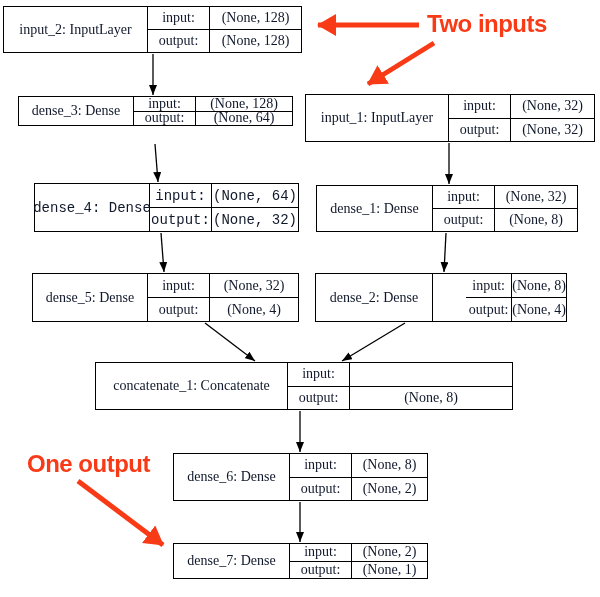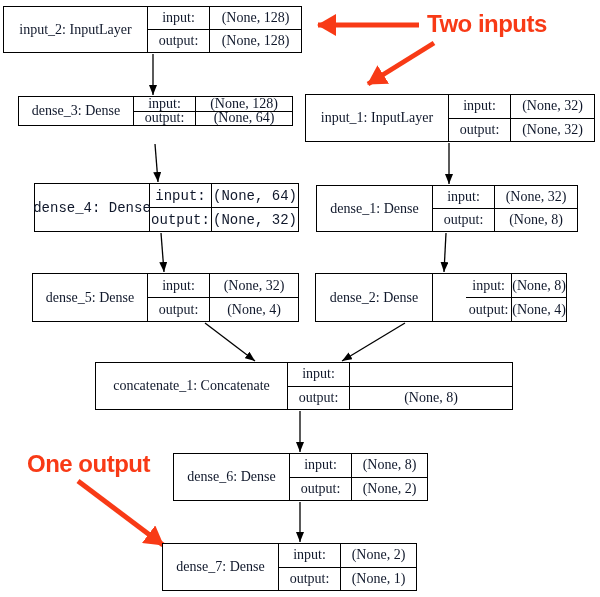--- a/index.html
+++ b/index.html
@@ -45,21 +45,21 @@
   
   .n0 { left: 3px;   top: 6px;   width: 299px; height: 47px; }  .n0 .name { width: 144px; }
   .n1 { left: 18px;  top: 96px;  width: 275px; height: 30px; }  .n1 .name { width: 115px; }
   .n2 { left: 305px; top: 94px;  width: 290px; height: 48px; }  .n2 .name { width: 143px; }
   .n3 { left: 34px;  top: 183px; width: 265px; height: 49px; font-family: Liberation Mono, monospace; }  .n3 .name { width: 115px; }
   .n4 { left: 316px; top: 185px; width: 262px; height: 47px; }  .n4 .name { width: 116px; }
   .n5 { left: 32px;  top: 273px; width: 267px; height: 49px; }  .n5 .name { width: 115px; }
   .n6 { left: 315px; top: 273px; width: 252px; height: 49px; gap: 33px; }  .n6 .name { width: 117px; }
   .n7 { left: 95px;  top: 362px; width: 418px; height: 48px; }  .n7 .name { width: 192px; }
   .n8 { left: 173px; top: 453px; width: 255px; height: 48px; }  .n8 .name { width: 116px; }
-  .n9 { left: 162px; top: 543px; width: 255px; height: 48px; }  .n9 .name { width: 116px; }
+  .n9 { left: 173px; top: 543px; width: 255px; height: 36px; }  .n9 .name { width: 116px; }
 
   
   .annotation {
     position: absolute;
     font-family: "Liberation Sans", "DejaVu Sans", sans-serif;
     font-weight: bold;
     font-size: 24px;
     color: var(--accent);
     white-space: nowrap;
     letter-spacing: -0.5px;

